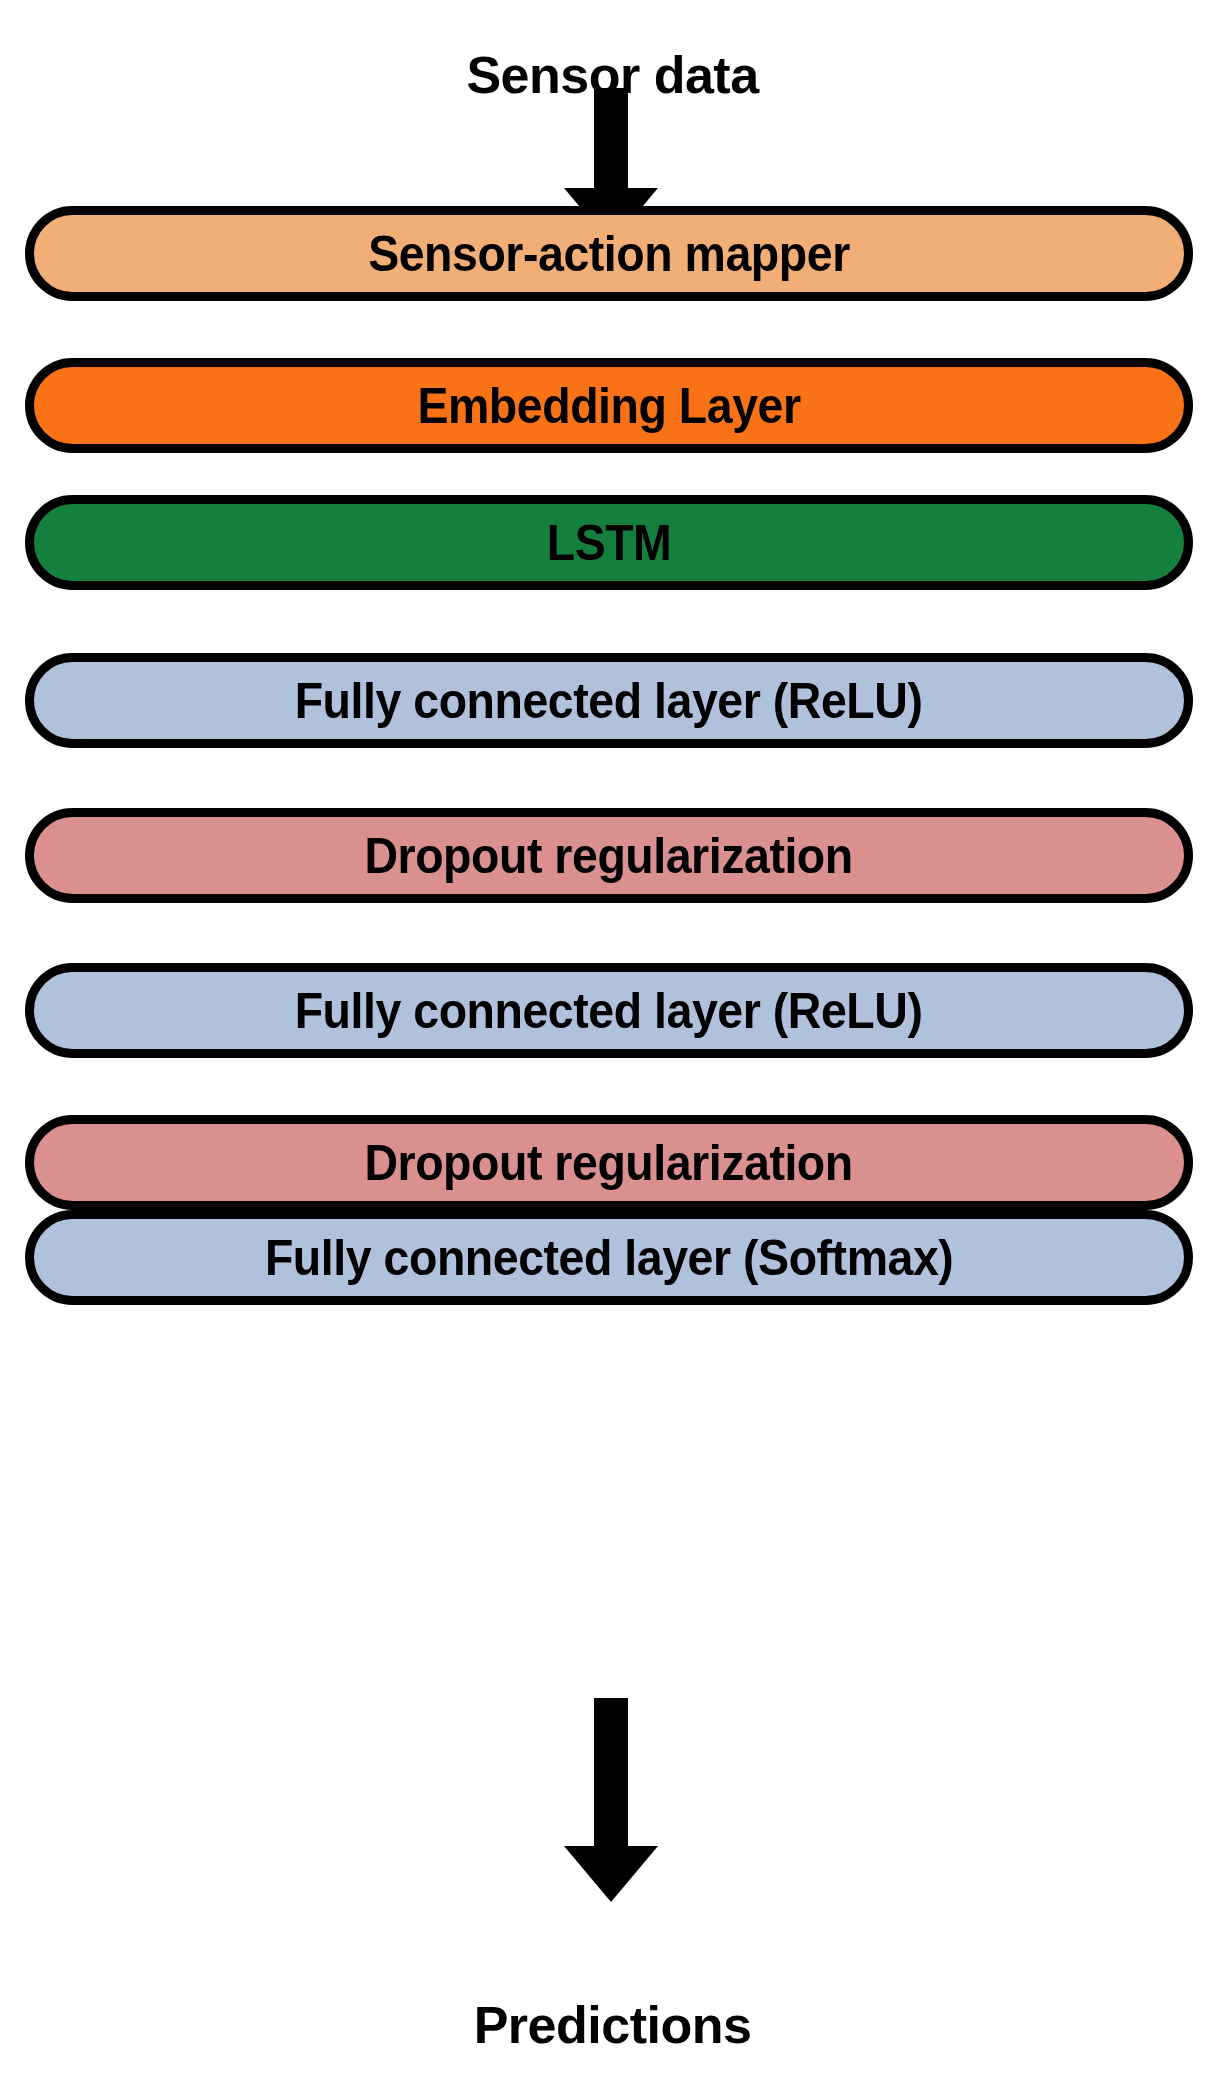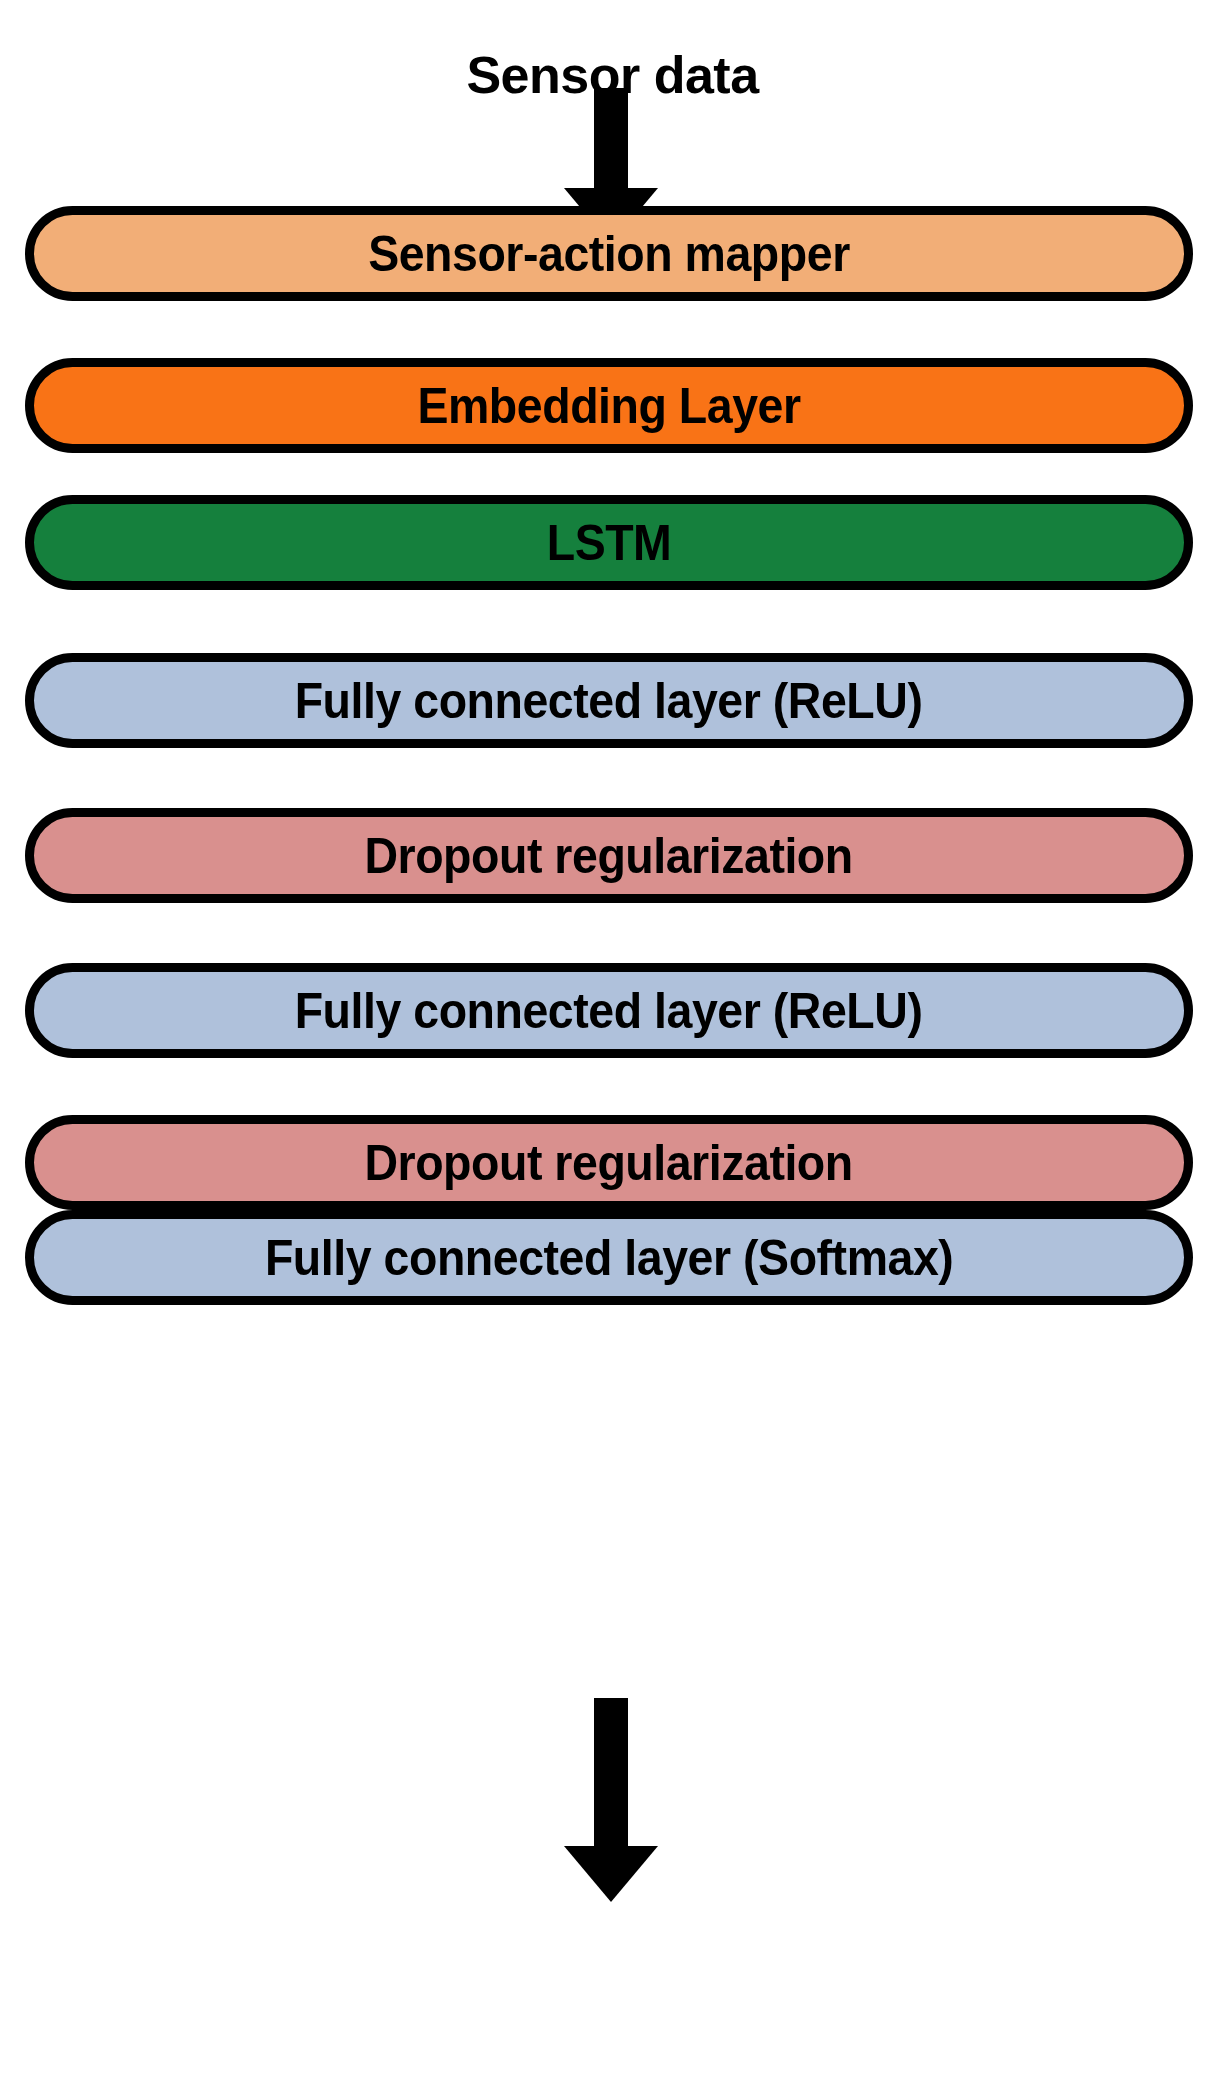--- a/index.html
+++ b/index.html
@@ -123,14 +123,15 @@
       <div class="layer-box" style="top: 1210px; background: rgb(175, 193, 219);">
         <div class="layer-label">Fully connected layer (Softmax)</div>
       </div>
     </div>
 
   <div class="arrow" id="arrow-bottom">
     <div class="shaft"></div>
     <div class="head"></div>
   </div>
 
+  <div class="io-label" id="label-predictions">Predictions</div>
 
 </div>
 
 </body></html>

